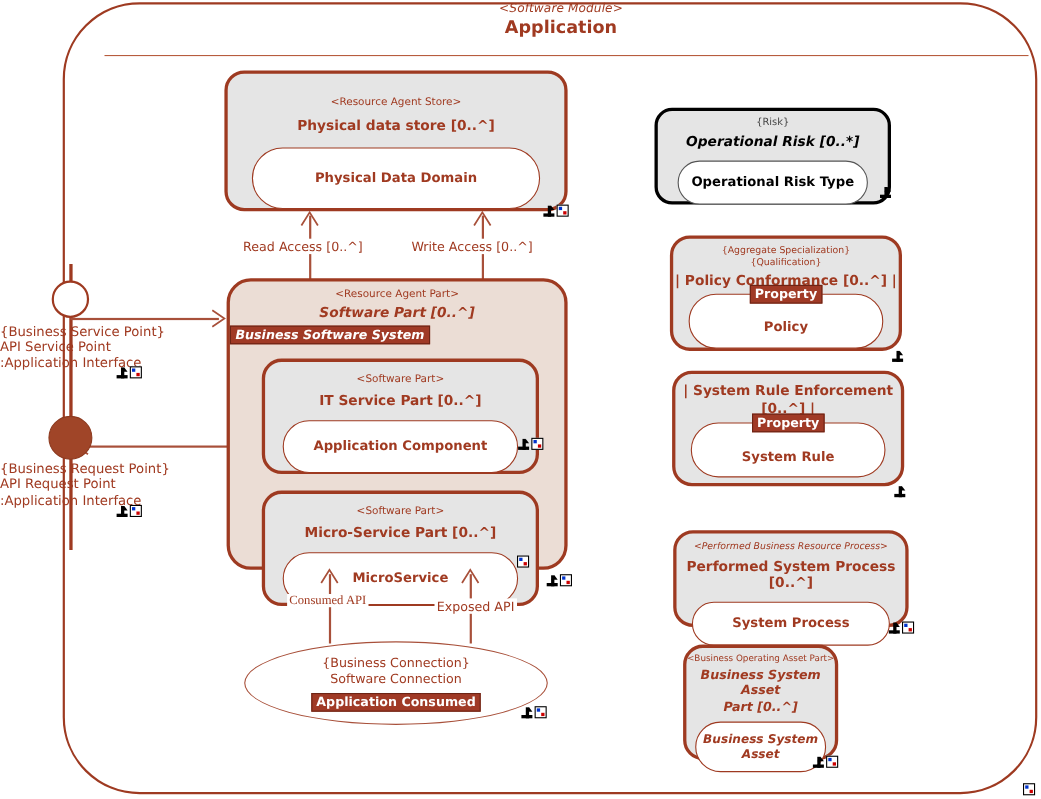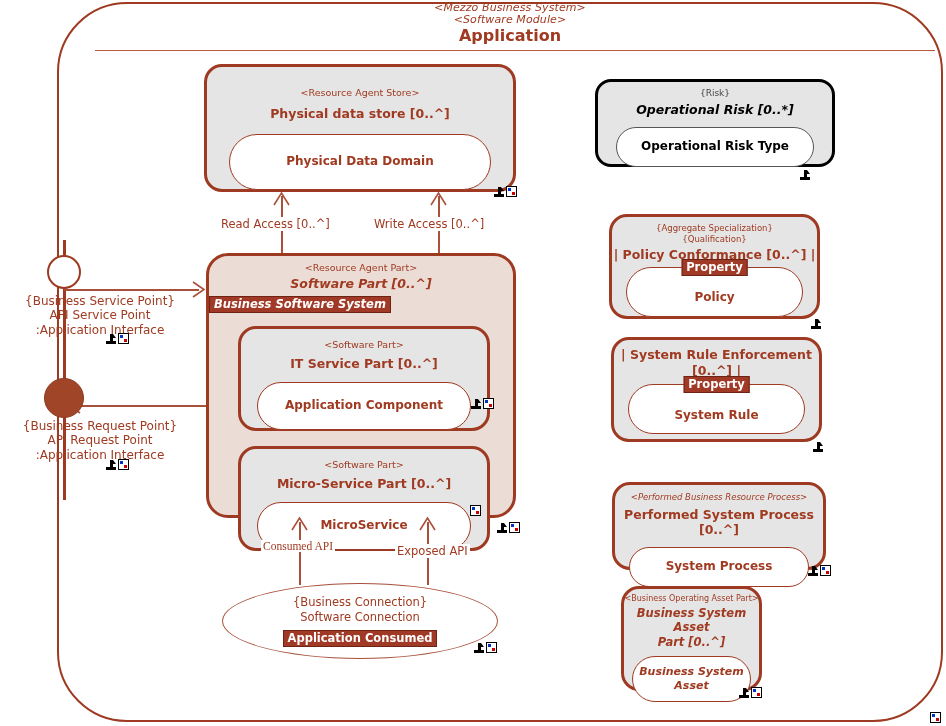--- a/index.html
+++ b/index.html
@@ -80,21 +80,21 @@
     background:#A04528;border:1px solid #8d3a1f;
   }
 
   
   .ellipse{
     border:1.6px solid #A8503A;border-radius:50%;background:#ffffff;
     display:flex;flex-direction:column;align-items:center;justify-content:center;
   }
 
   
-  .anno{position:absolute;color:#A03A21;font-size:12px;text-align:center;line-height:1.2;}
+  .anno{position:absolute;color:#A03A21;font-size:12px;text-align:left;line-height:1.2;}
 
   
   .deco{position:absolute;display:flex;align-items:center;gap:2px;}
   .deco .sq{
     width:9px;height:9px;border:1px solid #000;background:#fff;position:relative;
   }
   .deco .sq:before{content:"";position:absolute;left:1px;top:1px;width:3px;height:3px;background:#0033cc;}
   .deco .sq:after{content:"";position:absolute;right:1px;bottom:1px;width:3px;height:3px;background:#cc0000;}
   .deco .stair{width:10px;height:10px;position:relative;}
   .deco .stair:before{content:"";position:absolute;left:0;bottom:0;width:10px;height:3px;background:#000;}
@@ -103,21 +103,20 @@
      border-left:3px solid transparent;border-right:3px solid transparent;border-bottom:4px solid #000;}
 </style>
 </head>
 <body>
 
 <div id="canvas">
 
   <div class="abs outer-frame"></div>
   <div class="abs frame-divider"></div>
   <div class="abs frame-header">
-    <div class="stereo">&lt;Mezzo Business System&gt;</div>
     <div class="stereo">&lt;Software Module&gt;</div>
     <div class="title">Application</div>
   </div>
 
   <div class="abs vline thick" style="left:63px;top:240px;width:2.6px;height:260px;"></div>
 
   <div class="abs hline" style="left:64px;top:289px;width:135px;"></div>
   <svg class="abs" style="left:192px;top:281px;width:16px;height:18px;">
     <path d="M1,1 L12,8.5 L1,16" fill="none" stroke="#A8503A" stroke-width="1.6"></path>
   </svg>
@@ -238,21 +237,21 @@
       <span class="hl">Application Consumed</span>
     </div>
   </div>
   <div class="deco" style="left:474px;top:642px;">
     <span class="stair">
         <span class="tip"></span>
       </span>
     <span class="sq"></span>
   </div>
 
-  <div class="abs rbox dark" style="left:595px;top:79px;width:240px;height:88px;border-radius:16px;">
+  <div class="abs rbox dark" style="left:595px;top:98px;width:215px;height:88px;border-radius:16px;">
     <div class="lbl blackstereo" style="margin-top:6px;text-align:center;">{Risk}</div>
     <div class="lbl name-i black" style="margin-top:3px;">Operational Risk [0..*]</div>
     <div class="inner-pill darkline" style="margin:9px 18px 0 18px;height:38px;">
       <span class="lbl pill black">Operational Risk Type</span>
     </div>
   </div>
   <div class="deco" style="left:800px;top:170px;">
     <span class="stair">
         <span class="tip"></span>
       </span>

